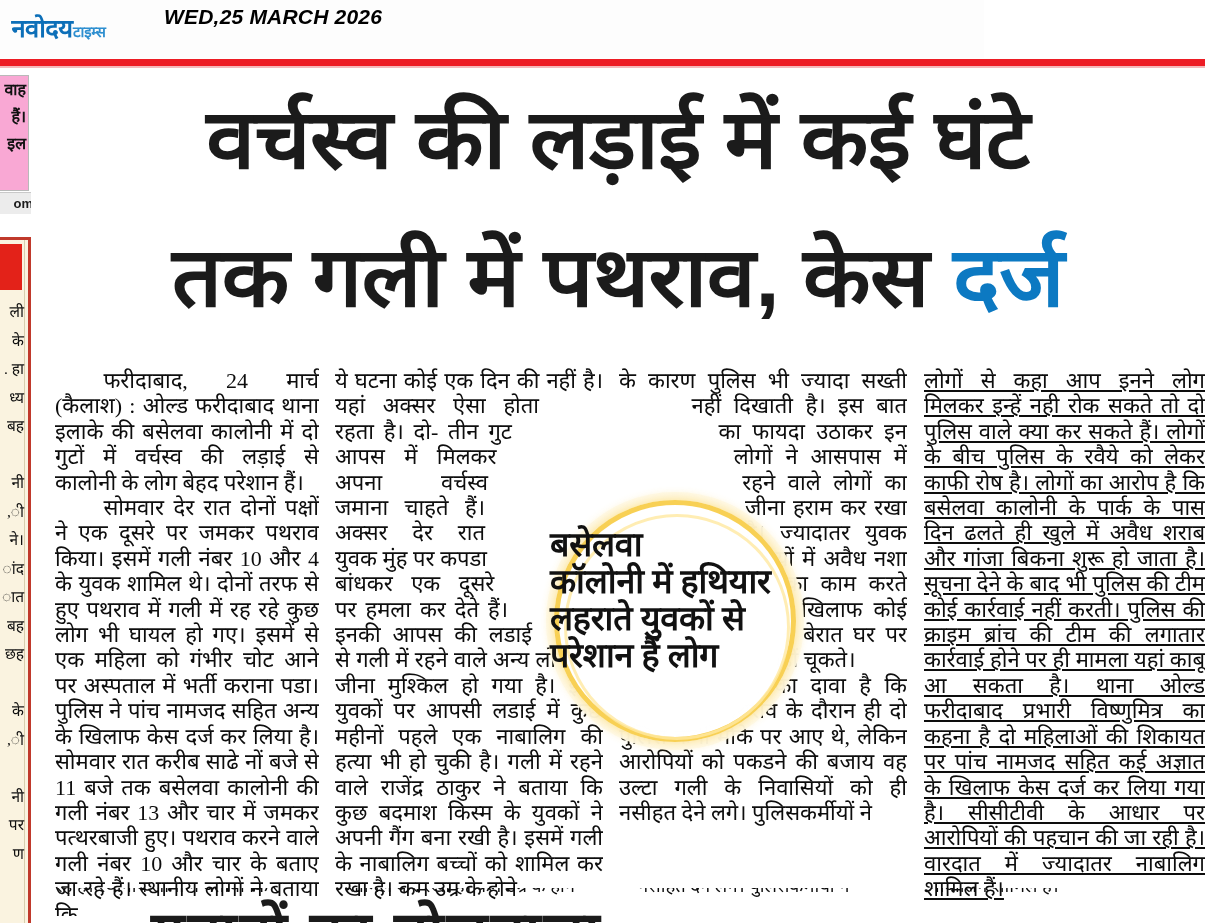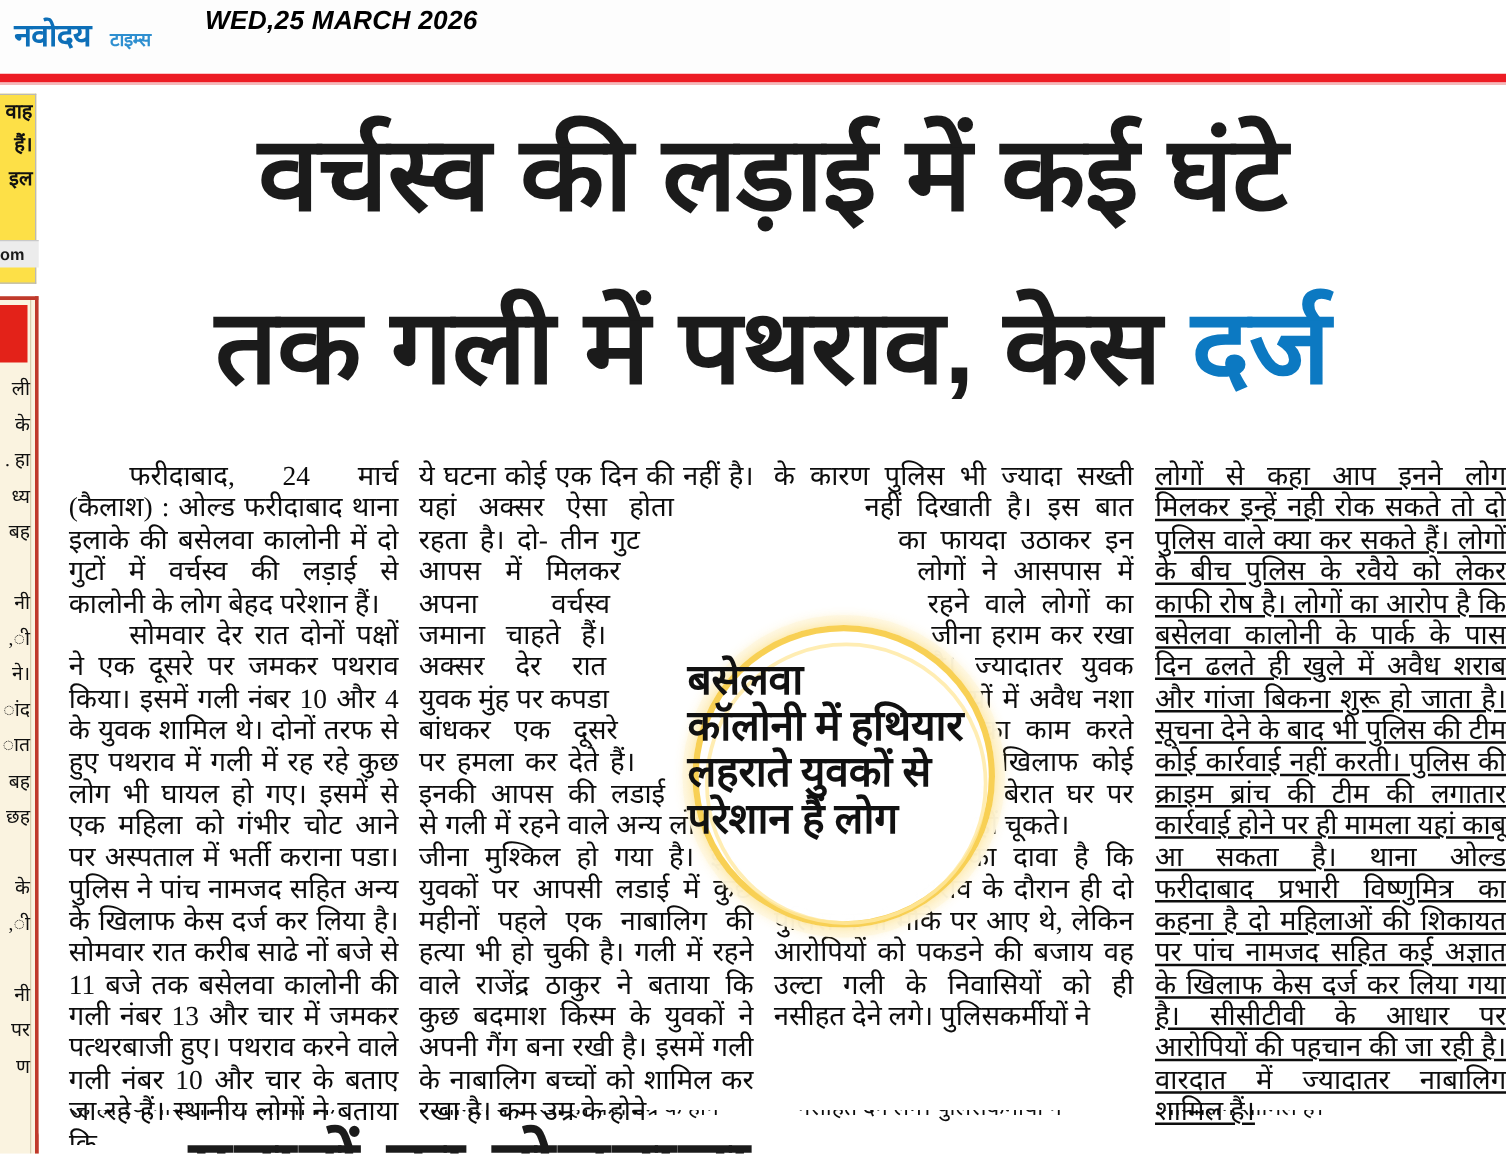--- a/index.html
+++ b/index.html
@@ -21,21 +21,21 @@
   }
   .logo-main{
     font-family:"Liberation Sans","DejaVu Sans",sans-serif;
     font-weight:bold;font-size:25px;color:#0D6FB8;
     letter-spacing:-0.5px;
     transform:scaleX(1.02);
   }
   .logo-sub{
     font-family:"Liberation Sans","DejaVu Sans",sans-serif;
     font-weight:bold;font-size:15px;color:#2E8FD0;
-    margin-left:16px;letter-spacing:-0.3px;
+    margin-left:1px;letter-spacing:-0.3px;
   }
   .mast-meta{
     position:absolute;left:164px;top:7px;
     font-family:"Liberation Sans","DejaVu Sans",sans-serif;
     font-weight:bold;font-size:21px;color:#000;
     line-height:20px;letter-spacing:0.2px;font-style:italic;
   }
   .rule-red{
     position:absolute;left:0;top:59px;width:1205px;height:7px;
     background:#ED1C24;
@@ -43,37 +43,37 @@
   .rule-red-shadow{
     position:absolute;left:0;top:66px;width:1205px;height:2px;
     background:#f4b9bb;
   }
 
   
   .sidebar{
     position:absolute;left:0;top:75px;width:31px;height:848px;
   }
   .sb-topbox{
-    position:absolute;left:0;top:0;width:29px;height:152px;
+    position:absolute;left:0;top:0;width:29px;height:116px;
     border:1px solid #b9b9b9;border-left:none;
-    background:#fde047;box-sizing:border-box;
+    background:#f9a8d4;box-sizing:border-box;
     overflow:hidden;
   }
   .sb-topbox .frag{
     font-family:"Liberation Serif","DejaVu Serif",serif;
     font-size:16px;font-weight:bold;color:#111;
     text-align:right;padding-right:2px;line-height:27px;
     white-space:nowrap;direction:rtl;
   }
   .sb-web{
     position:absolute;left:0;top:117px;width:49px;height:22px;
     background:#ececec;border-top:1px solid #c9c9c9;
     font-family:"Liberation Sans","DejaVu Sans",sans-serif;
     font-size:13px;font-weight:bold;color:#1a1a1a;
-    text-align:left;padding-right:16px;line-height:22px;
+    text-align:right;padding-right:16px;line-height:22px;
     box-sizing:border-box;overflow:hidden;
   }
   .sb-article{
     position:absolute;left:0;top:162px;width:31px;height:686px;
     background:#faf3e0;
     border-right:3px solid #c0392b;
     border-top:3px solid #c0392b;
     box-sizing:border-box;
     overflow:hidden;
   }

